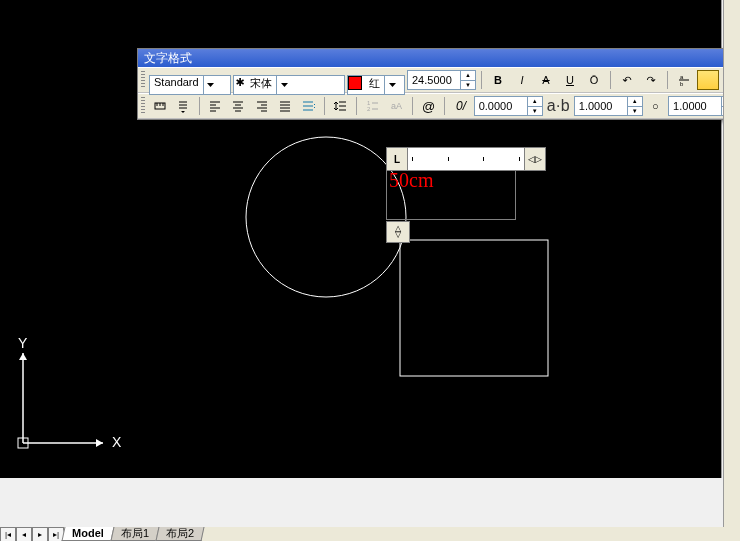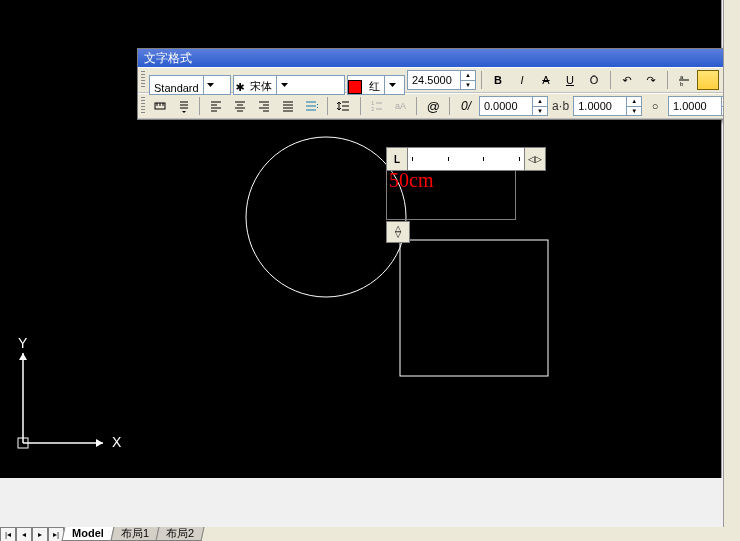--- a/index.html
+++ b/index.html
@@ -55,21 +55,21 @@
     margin: 0 3px;
   }
   .grip {
     width: 4px;
     height: 18px;
     background: repeating-linear-gradient(#888 0 1px, transparent 1px 3px);
     margin-right: 2px;
   }
   .combo {
     display: inline-flex;
-    align-items: flex-end;
+    align-items: flex-start;
     height: 18px;
     border: 1px solid #7f9db9;
     background: #fff;
     font-size: 11px;
     margin-top: 10px;
   }
   .combo span.val {
     padding: 0 4px;
     white-space: nowrap;
     overflow: hidden;
@@ -121,21 +121,21 @@
     align-items: center;
     justify-content: center;
     cursor: pointer;
     border: 1px solid transparent;
     color: #000;
   }
   .tb-btn.disabled { color: #aaa; }
   .swatch-red {
     width: 12px; height: 12px; background: #f00; border: 1px solid #000; margin-right: 3px;
   }
-  .label-sm { font-size: 12px; color: #333; padding: 0 2px; }
+  .label-sm { font-size: 16px; color: #333; padding: 0 2px; }
   .ruler-yellow {
     width: 20px; height: 18px;
     background: linear-gradient(#ffe475,#ffd040);
     border:1px solid #7a6200;
   }
 
   
   .text-editor {
     position: absolute;
     left: 386px;

